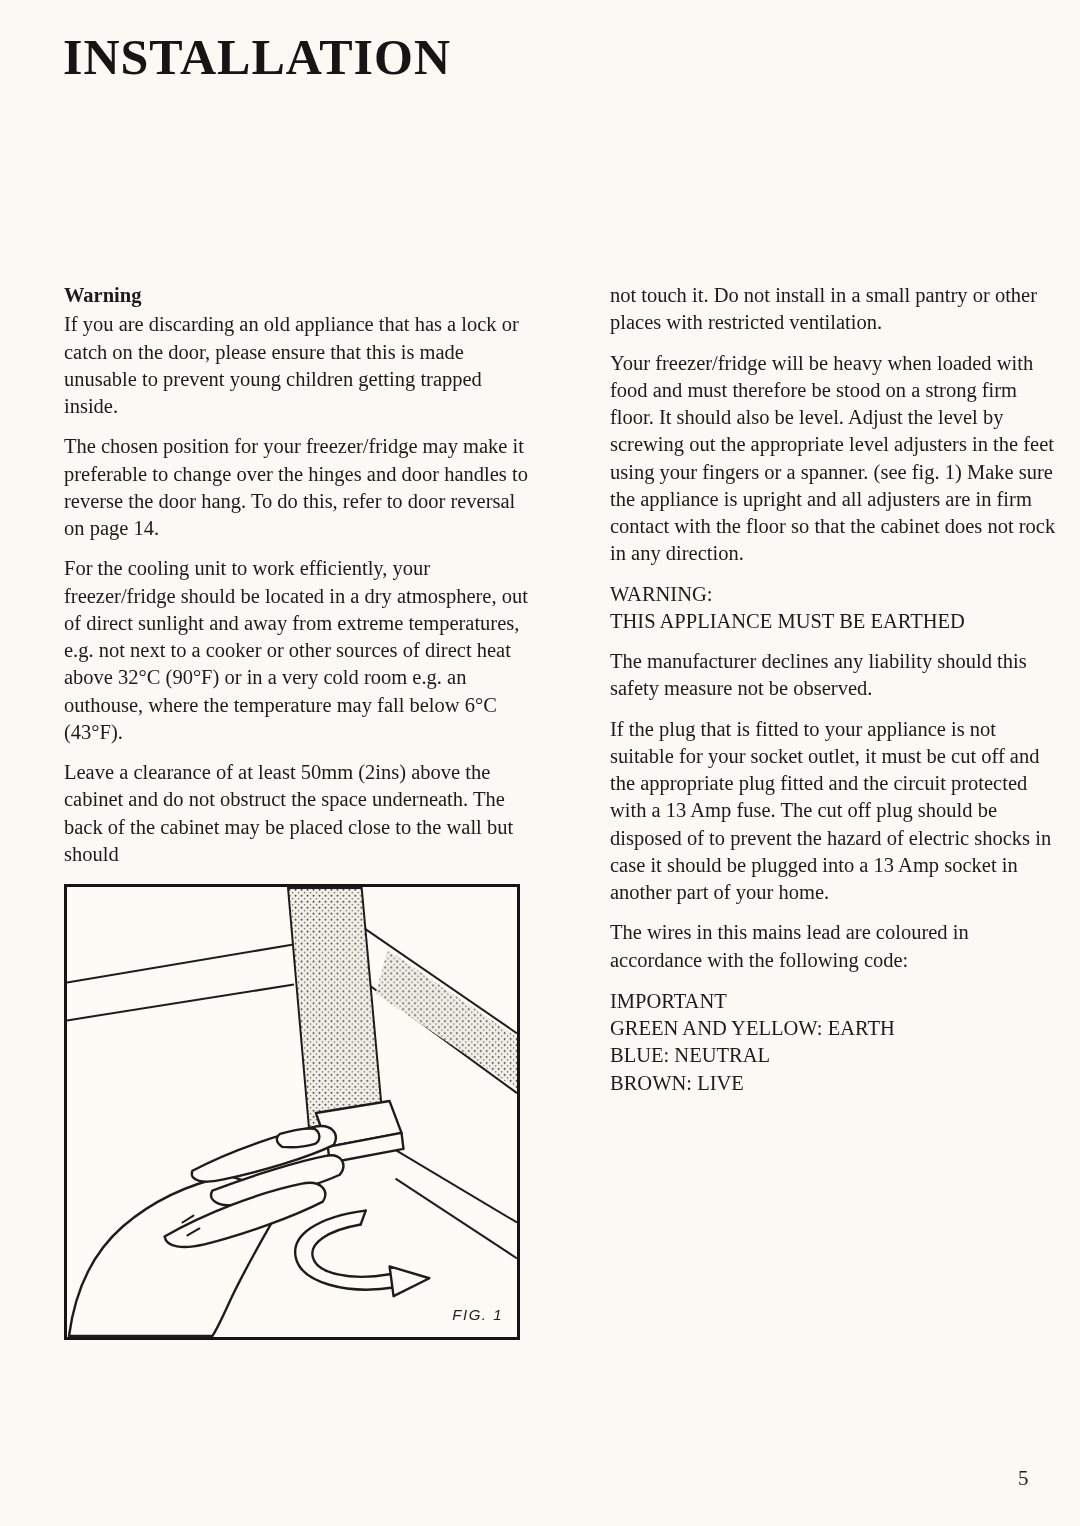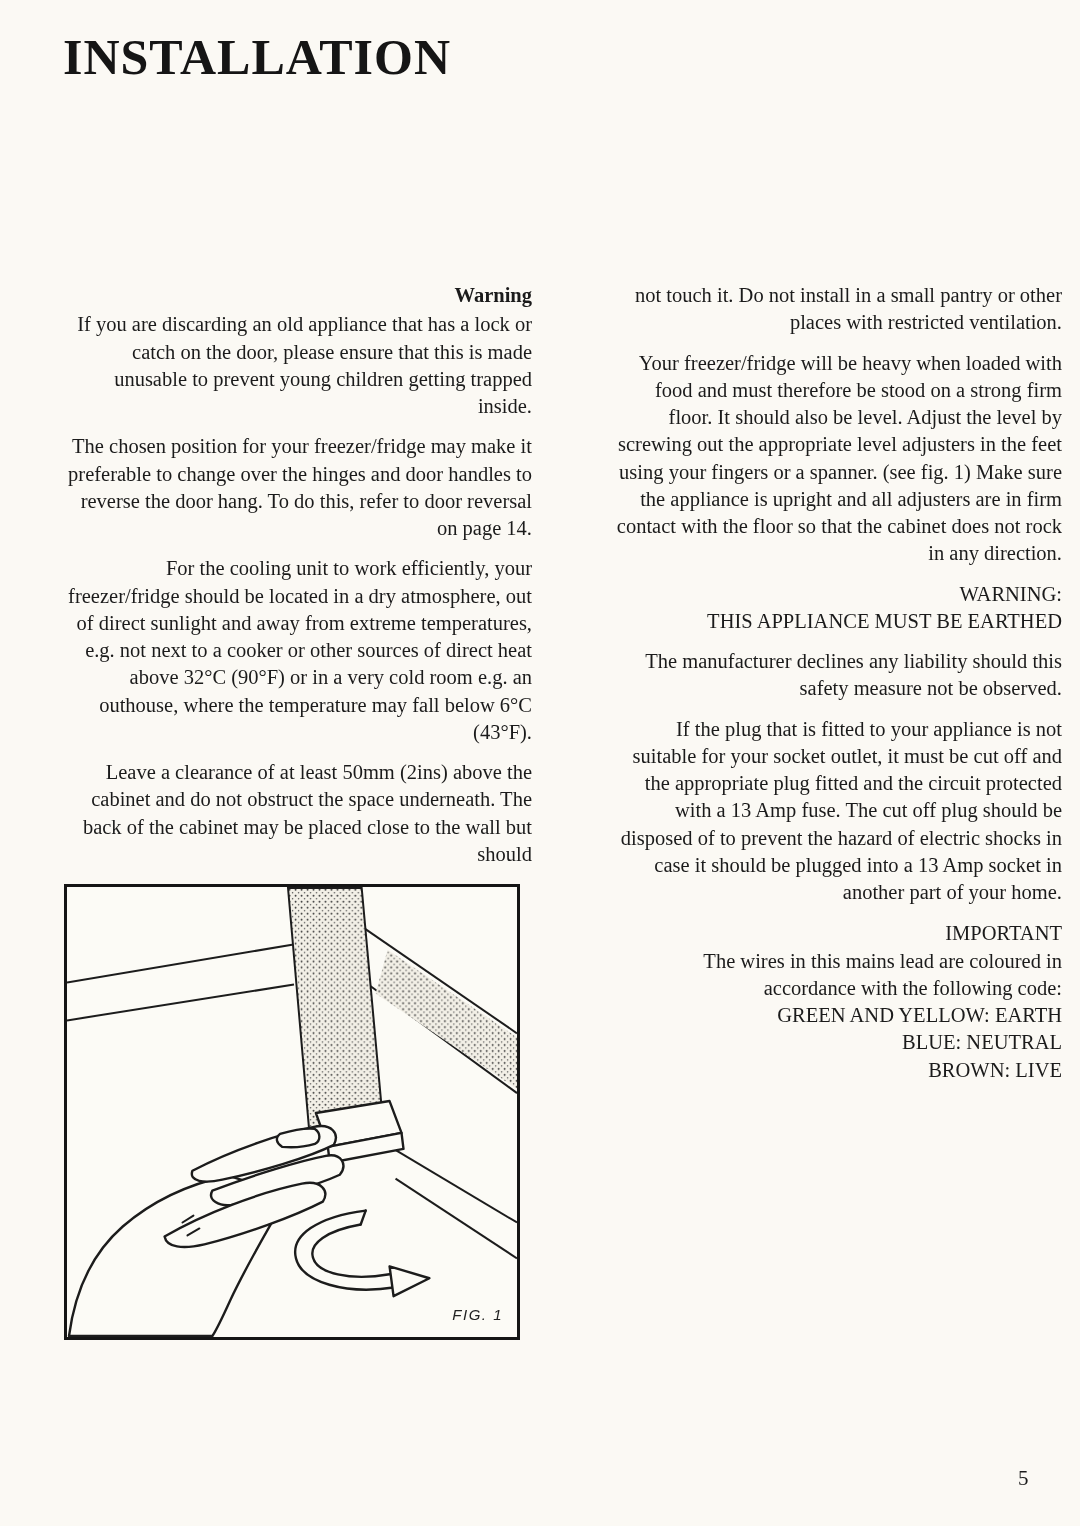--- a/index.html
+++ b/index.html
@@ -10,21 +10,20 @@
     background: #f3f1ea;
     font-family: "Liberation Serif", "DejaVu Serif", serif;
   }
   .page {
     position: relative;
     width: 1080px;
     height: 1526px;
     background: #fbf9f4;
     color: #1b1b1b;
     overflow: hidden;
-    text-align: right;
   }
   .title {
     position: absolute;
     left: 63px;
     top: 28px;
     margin: 0;
     font-size: 50px;
     font-weight: bold;
     letter-spacing: 1px;
     color: #151515;
@@ -142,22 +141,22 @@
     <p class="para">Your freezer/fridge will be heavy when loaded with food and must therefore be stood on a strong firm floor. It should also be level. Adjust the level by screwing out the appropriate level adjusters in the feet using your fingers or a spanner. (see fig. 1) Make sure the appliance is upright and all adjusters are in firm contact with the floor so that the cabinet does not rock in any direction.</p>
 
     <div class="group">
       <p class="line">WARNING:</p>
       <p class="line">THIS APPLIANCE MUST BE EARTHED</p>
     </div>
 
     <p class="para">The manufacturer declines any liability should this safety measure not be observed.</p>
     <p class="para">If the plug that is fitted to your appliance is not suitable for your socket outlet, it must be cut off and the appropriate plug fitted and the circuit protected with a 13 Amp fuse. The cut off plug should be disposed of to prevent the hazard of electric shocks in case it should be plugged into a 13 Amp socket in another part of your home.</p>
 
+    <p class="line">The wires in this mains lead are coloured in accordance with the following code:</p>
     <p class="line important-head">IMPORTANT</p>
-    <p class="line">The wires in this mains lead are coloured in accordance with the following code:</p>
 
     <div class="group">
       <p class="line">GREEN AND YELLOW: EARTH</p>
       <p class="line">BLUE: NEUTRAL</p>
       <p class="line">BROWN: LIVE</p>
     </div>
 
   </div>
 
   <div class="page-number">5</div>

